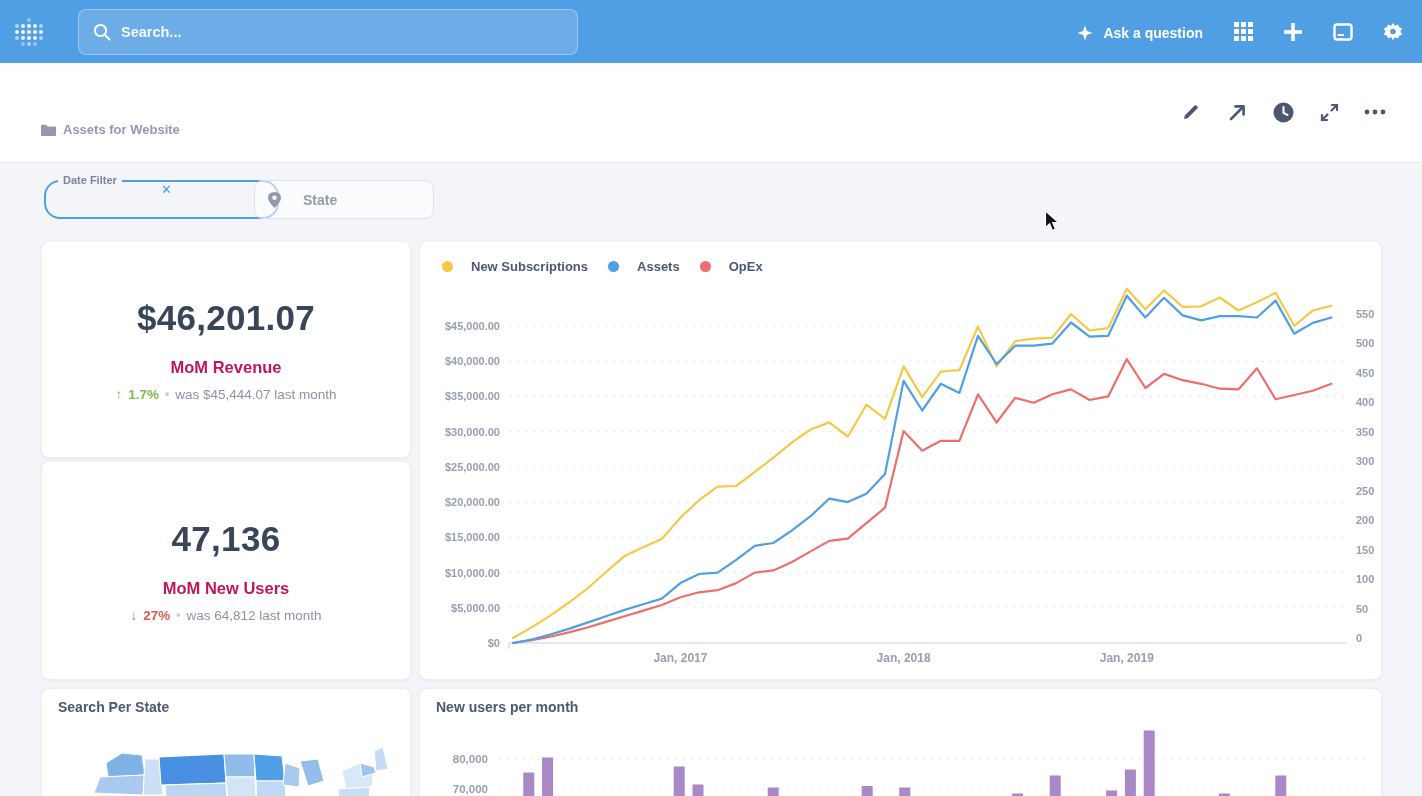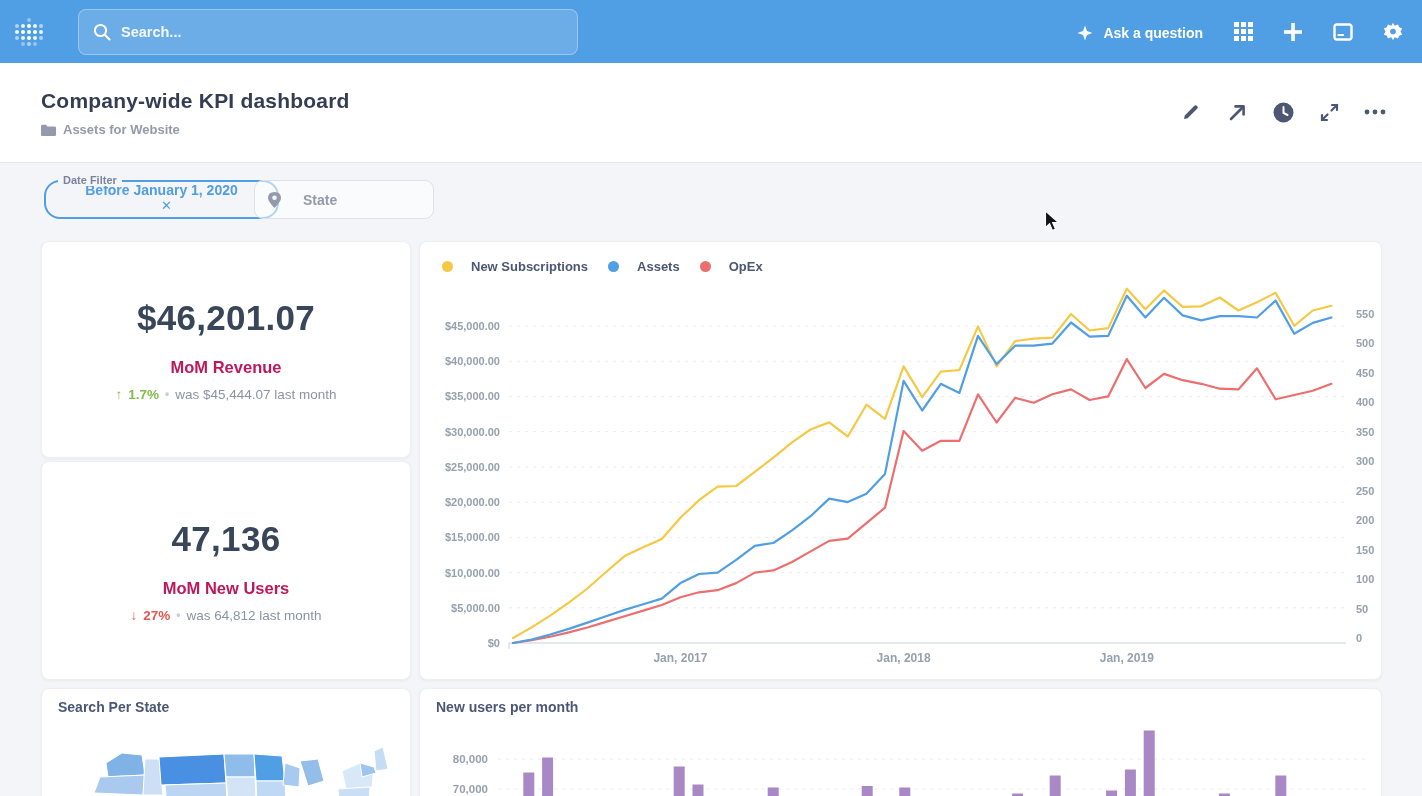--- a/index.html
+++ b/index.html
@@ -131,21 +131,20 @@
     <div class="nav-icon">
       <svg width="21" height="21" viewBox="0 0 24 24">
         <path fill="#fff" d="M12 1.5 L14 5 L18 3.5 L19.5 7 L23 8.5 L21 12 L23 15.5 L19.5 17 L18 20.5 L14 19 L12 22.5 L10 19 L6 20.5 L4.5 17 L1 15.5 L3 12 L1 8.5 L4.5 7 L6 3.5 L10 5 Z"></path>
         <circle cx="12" cy="12" r="3.4" fill="#509EE3"></circle>
       </svg>
     </div>
   </div>
 </div>
 
 <div class="page-header">
-  <div class="dash-title">Company-wide KPI dashboard</div>
   <div class="collection">
     <svg width="15" height="12" viewBox="0 0 15 12">
       <path d="M0 2 Q0 .8 1.2 .8 L5 .8 L6.5 2.4 L13.8 2.4 Q15 2.4 15 3.6 L15 10.8 Q15 12 13.8 12 L1.2 12 Q0 12 0 10.8 Z" fill="#949AAB"></path>
     </svg>
     <span>Assets for Website</span>
   </div>
   <div class="header-actions">
     <div class="hact">
       <svg width="18" height="18" viewBox="0 0 18 18">
         <path d="M2 16 L2.8 12.4 L12.6 2.6 Q13.5 1.7 14.4 2.6 L15.4 3.6 Q16.3 4.5 15.4 5.4 L5.6 15.2 Z" fill="#4C5773"></path>
@@ -178,21 +177,20 @@
         <circle cx="3" cy="3" r="2.4" fill="#4C5773"></circle>
           <circle cx="11" cy="3" r="2.4" fill="#4C5773"></circle>
           <circle cx="19" cy="3" r="2.4" fill="#4C5773"></circle>
       </svg>
     </div>
   </div>
 </div>
 
 <div class="filter-date">
   <span class="flegend">Date Filter</span>
-  <span class="fvalue">Before January 1, 2020</span>
   <span class="fclear">✕</span>
 </div>
 <div class="filter-state">
   <svg width="13" height="16" viewBox="0 0 13 16">
     <path d="M6.5 0 Q13 0 13 6 Q13 9.5 6.5 16 Q0 9.5 0 6 Q0 0 6.5 0 Z" fill="#949AAB"></path>
     <circle cx="6.5" cy="5.8" r="2.3" fill="#F3F5F8"></circle>
   </svg>
   <span>State</span>
 </div>
 

